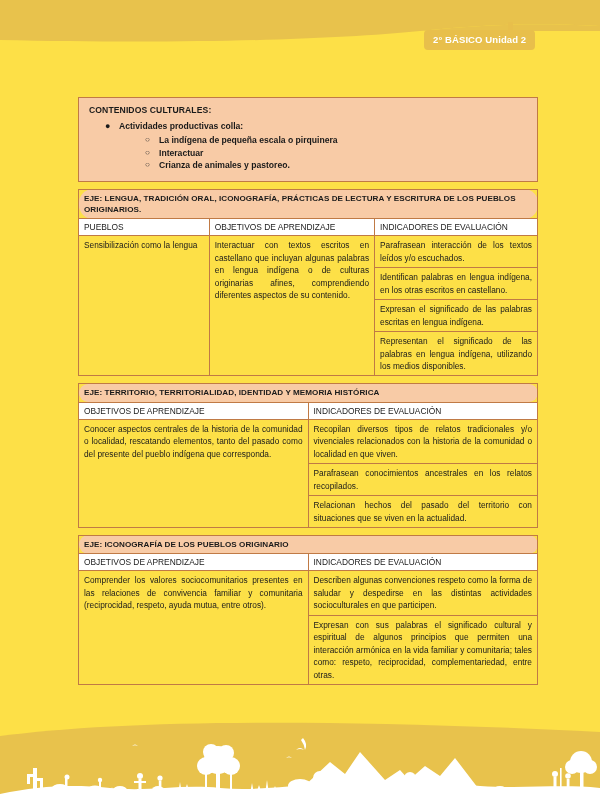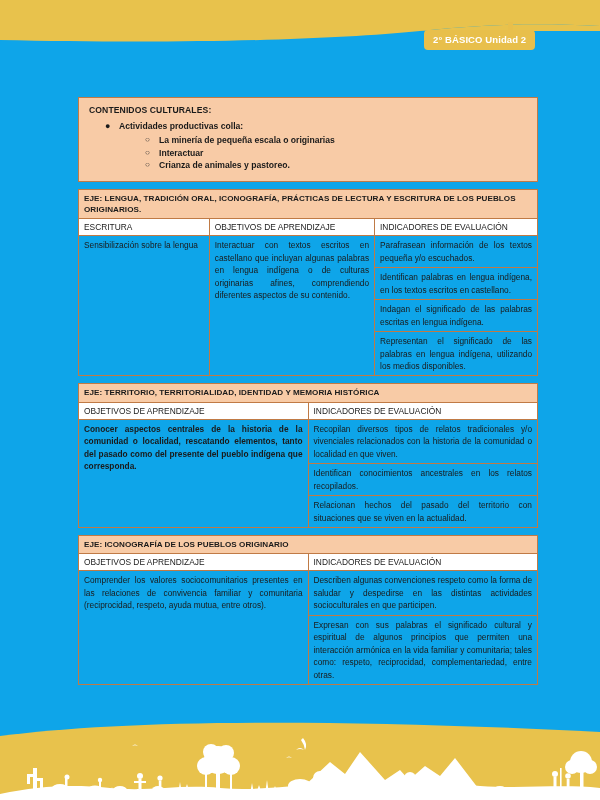--- a/index.html
+++ b/index.html
@@ -6,21 +6,21 @@
   html, body {
     margin: 0; padding: 0;
     width: 600px; height: 800px;
     background: #ffffff;
     font-family: "Liberation Sans", sans-serif;
     overflow: hidden;
   }
   .page {
     position: relative;
     width: 600px; height: 800px;
-    background: #0ea5e9;
+    background: #fde047;
   }
 
   
   .header-band {
     position: absolute;
     top: 0; left: 0;
     width: 600px; height: 62px;
     overflow: hidden;
   }
   .header-band svg { display: block; }
@@ -107,40 +107,41 @@
     padding: 3px 5px 3px 5px;
   }
   .eje-head {
     background: #f8cba6;
     font-size: 8.1px;
     font-weight: bold;
     color: #1a1a1a;
     line-height: 1.42;
     letter-spacing: 0.05px;
     text-align: left;
+    border-radius: 14px;
   }
   .col-head {
     background: #ffffff;
     font-size: 8.4px;
     font-weight: normal;
     color: #1a1a1a;
     text-align: left;
     padding-top: 3.5px;
     padding-bottom: 3.5px;
   }
   .cell {
     font-size: 8.3px;
     color: #1a1a1a;
     line-height: 1.50;
     text-align: justify;
     text-justify: inter-word;
     hyphens: none;
   }
   .cell.ctx { text-align: justify; }
-  .tall2 { height: 78px; font-weight: bold; }
+  .tall2 { height: 78px; }
   .tall3 { height: 58px; }
 
   
   .footer-band {
     position: absolute;
     bottom: 0; left: 0;
     width: 600px; height: 78px;
     overflow: hidden;
   }
   .footer-band svg { display: block; }
@@ -162,21 +163,21 @@
   <div class="content">
 
     <div class="cc-box">
       <div class="cc-title">CONTENIDOS CULTURALES:</div>
       <div class="cc-l1">
         <span class="bullet">●</span>
         <span>Actividades productivas colla:</span>
       </div>
       <div class="cc-l2">
         <span class="obullet">○</span>
-        <span>La minería de pequeña escala o originarias</span>
+        <span>La indígena de pequeña escala o pirquinera</span>
       </div>
       <div class="cc-l2">
         <span class="obullet">○</span>
         <span>Interactuar</span>
       </div>
       <div class="cc-l2">
         <span class="obullet">○</span>
         <span>Crianza de animales y pastoreo.</span>
       </div>
     </div>
@@ -185,34 +186,34 @@
       <colgroup>
           <col style="width:28.5%">
           <col style="width:36%">
           <col style="width:35.5%">
         </colgroup>
       <tbody>
         <tr>
           <td class="eje-head" colspan="3">EJE: LENGUA, TRADICIÓN ORAL, ICONOGRAFÍA, PRÁCTICAS DE LECTURA Y ESCRITURA DE LOS PUEBLOS ORIGINARIOS.</td>
         </tr>
         <tr>
-          <td class="col-head">ESCRITURA</td>
+          <td class="col-head">PUEBLOS</td>
           <td class="col-head">OBJETIVOS DE APRENDIZAJE</td>
           <td class="col-head">INDICADORES DE EVALUACIÓN</td>
         </tr>
         <tr>
-          <td class="cell ctx" rowspan="4">Sensibilización sobre la lengua</td>
+          <td class="cell ctx" rowspan="4">Sensibilización como la lengua</td>
           <td class="cell" rowspan="4">Interactuar con textos escritos en castellano que incluyan algunas palabras en lengua indígena o de culturas originarias afines, comprendiendo diferentes aspectos de su contenido.</td>
-          <td class="cell">Parafrasean información de los textos pequeña y/o escuchados.</td>
-        </tr>
-        <tr>
-          <td class="cell">Identifican palabras en lengua indígena, en los textos escritos en castellano.</td>
-        </tr>
-        <tr>
-          <td class="cell">Indagan el significado de las palabras escritas en lengua indígena.</td>
+          <td class="cell">Parafrasean interacción de los textos leídos y/o escuchados.</td>
+        </tr>
+        <tr>
+          <td class="cell">Identifican palabras en lengua indígena, en los otras escritos en castellano.</td>
+        </tr>
+        <tr>
+          <td class="cell">Expresan el significado de las palabras escritas en lengua indígena.</td>
         </tr>
         <tr>
           <td class="cell">Representan el significado de las palabras en lengua indígena, utilizando los medios disponibles.</td>
         </tr>
       </tbody>
     </table>
 
     <table class="eje-table">
       <colgroup>
           <col style="width:50%">
@@ -224,21 +225,21 @@
         </tr>
         <tr>
           <td class="col-head">OBJETIVOS DE APRENDIZAJE</td>
           <td class="col-head">INDICADORES DE EVALUACIÓN</td>
         </tr>
         <tr>
           <td class="cell tall2" rowspan="3">Conocer aspectos centrales de la historia de la comunidad o localidad, rescatando elementos, tanto del pasado como del presente del pueblo indígena que corresponda.</td>
           <td class="cell">Recopilan diversos tipos de relatos tradicionales y/o vivenciales relacionados con la historia de la comunidad o localidad en que viven.</td>
         </tr>
         <tr>
-          <td class="cell">Identifican conocimientos ancestrales en los relatos recopilados.</td>
+          <td class="cell">Parafrasean conocimientos ancestrales en los relatos recopilados.</td>
         </tr>
         <tr>
           <td class="cell">Relacionan hechos del pasado del territorio con situaciones que se viven en la actualidad.</td>
         </tr>
       </tbody>
     </table>
 
     <table class="eje-table">
       <colgroup>
           <col style="width:50%">

